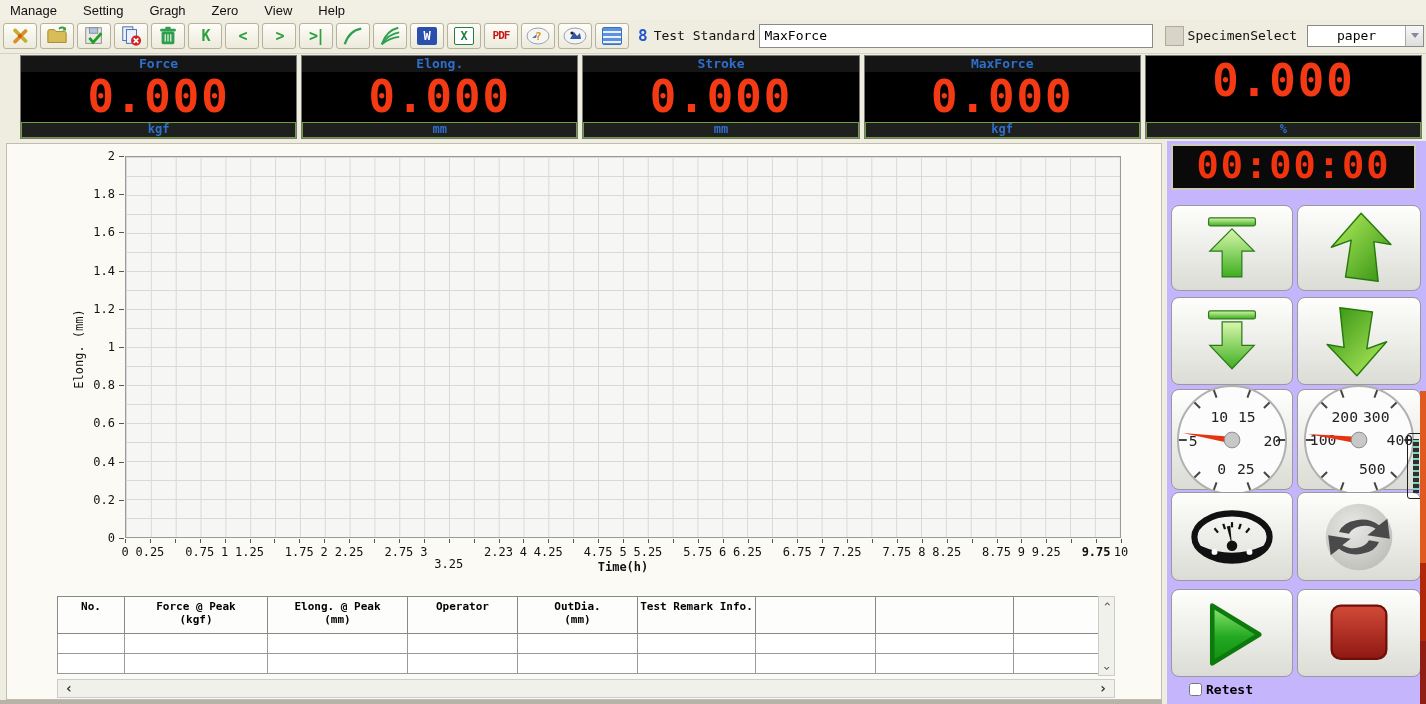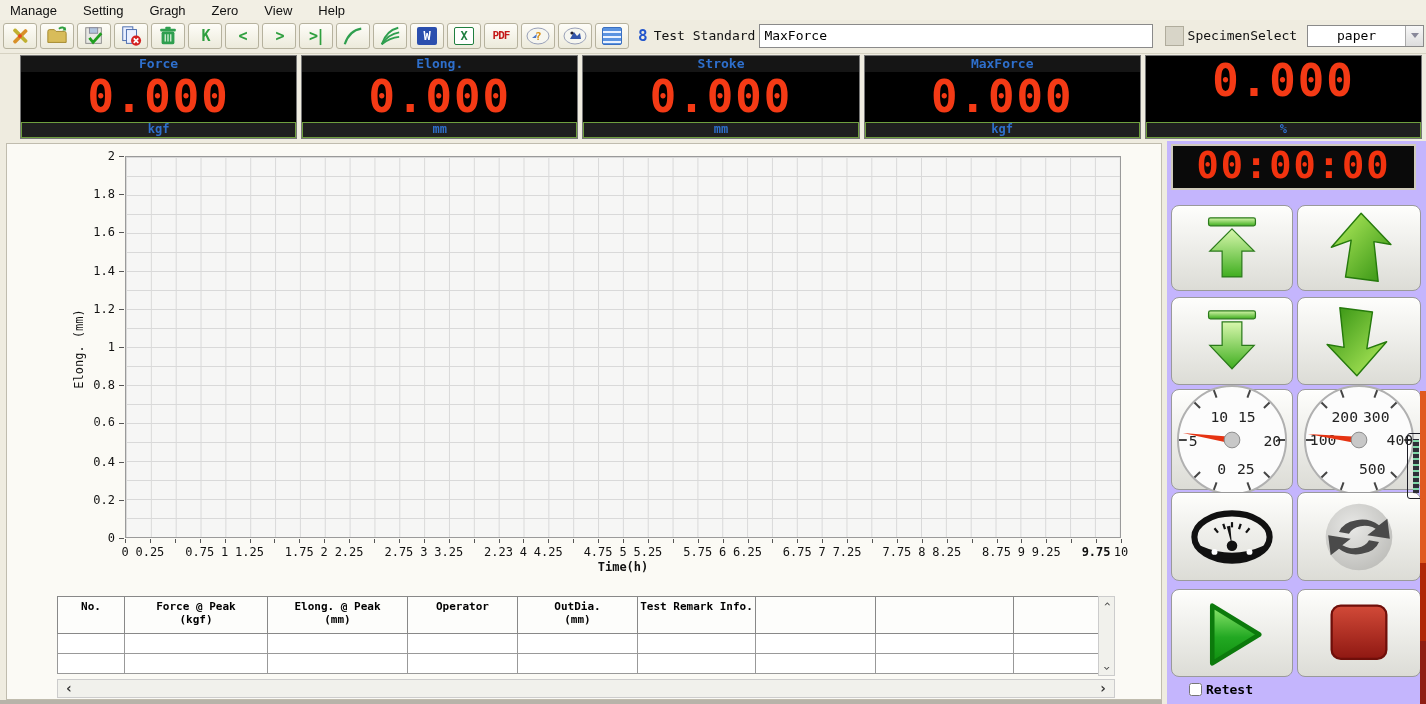--- a/index.html
+++ b/index.html
@@ -305,21 +305,21 @@
         <span style="left: 0%;">0</span>
         <span style="left: 2.5%;">0.25</span>
         <span style="left: 7.5%;">0.75</span>
         <span style="left: 10%;">1</span>
         <span style="left: 12.5%;">1.25</span>
         <span style="left: 17.5%;">1.75</span>
         <span style="left: 20%;">2</span>
         <span style="left: 22.5%;">2.25</span>
         <span style="left: 27.5%;">2.75</span>
         <span style="left: 30%;">3</span>
-        <span style="left: 32.5%;">3.25</span>
+        <span style="left: 32.5%; margin-top: 12px;">3.25</span>
         <span style="left: 37.5%;">2.23</span>
         <span style="left: 40%;">4</span>
         <span style="left: 42.5%;">4.25</span>
         <span style="left: 47.5%;">4.75</span>
         <span style="left: 50%;">5</span>
         <span style="left: 52.5%;">5.25</span>
         <span style="left: 57.5%;">5.75</span>
         <span style="left: 60%;">6</span>
         <span style="left: 62.5%;">6.25</span>
         <span style="left: 67.5%;">6.75</span>
@@ -344,21 +344,21 @@
         <i style="top: 40%;"></i>
         <i style="top: 30%;"></i>
         <i style="top: 20%;"></i>
         <i style="top: 10%;"></i>
         <i style="top: 0%;"></i>
       </div>
     <div class="y-labels" id="y-labels">
         <span style="top: 100%;">0</span>
         <span style="top: 90%;">0.2</span>
         <span style="top: 80%;">0.4</span>
-        <span style="top: 70%; font-family: Liberation Mono, monospace;">0.6</span>
+        <span style="top: 70%;">0.6</span>
         <span style="top: 60%;">0.8</span>
         <span style="top: 50%;">1</span>
         <span style="top: 40%;">1.2</span>
         <span style="top: 30%;">1.4</span>
         <span style="top: 20%;">1.6</span>
         <span style="top: 10%;">1.8</span>
         <span style="top: 0%;">2</span>
       </div>
     <div id="xaxis-title">Time(h)</div>
     <div id="yaxis-title">Elong. (mm)</div>

